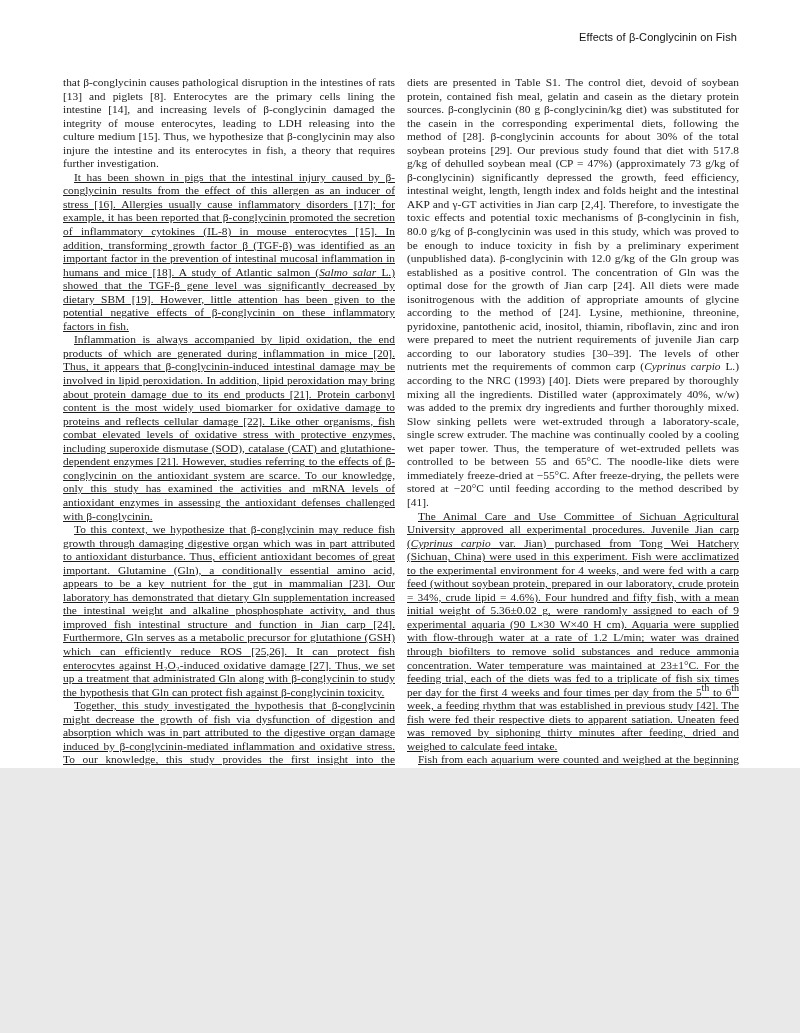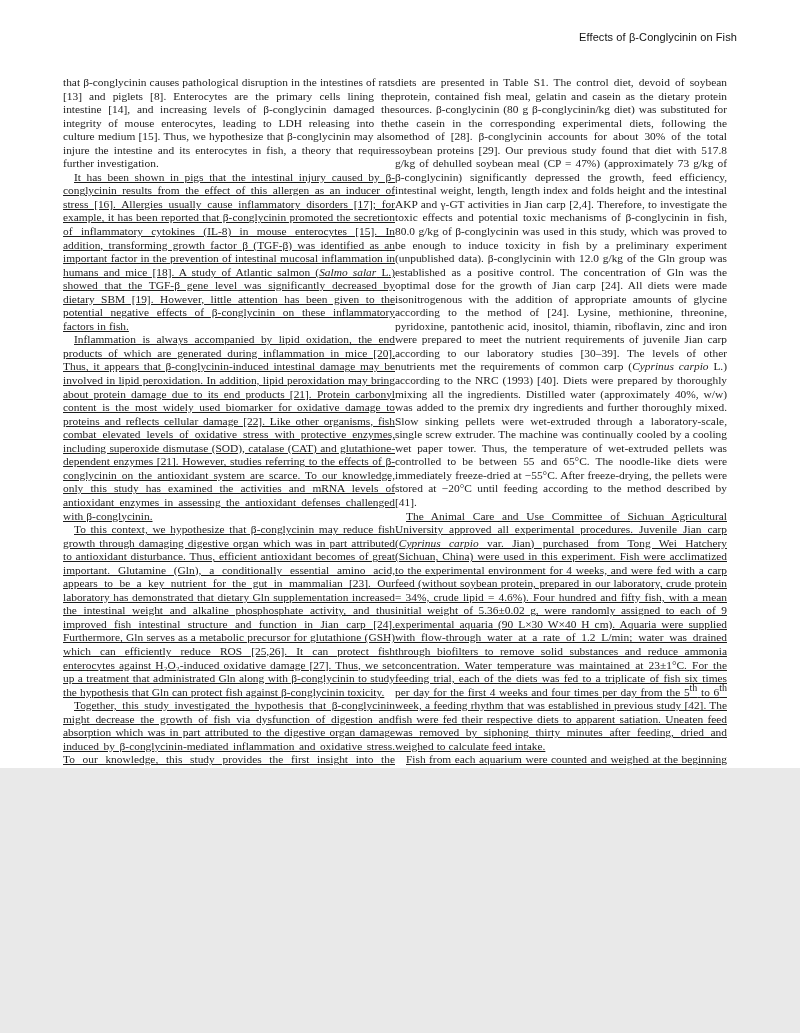--- a/index.html
+++ b/index.html
@@ -18,20 +18,21 @@
     text-align:right;
     font-family:"Liberation Sans", sans-serif;
     font-size:11px;
     color:#111;
     letter-spacing:0.1px;
   }
   .columns {
     position:absolute;
     top:76px; left:63px; width:676px;
     display:flex;
+    gap:12px;
   }
   .col { width:332px; }
   .para {
     margin:0;
     font-size:11.4px;
     line-height:13.55px;
     text-align:justify;
     text-justify:inter-word;
     word-spacing:0.2px;
     color:#1b1b1b;

